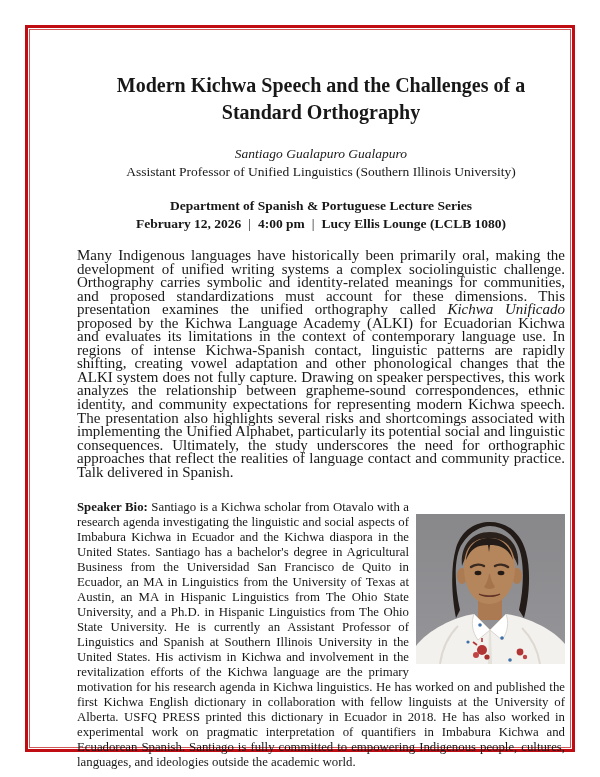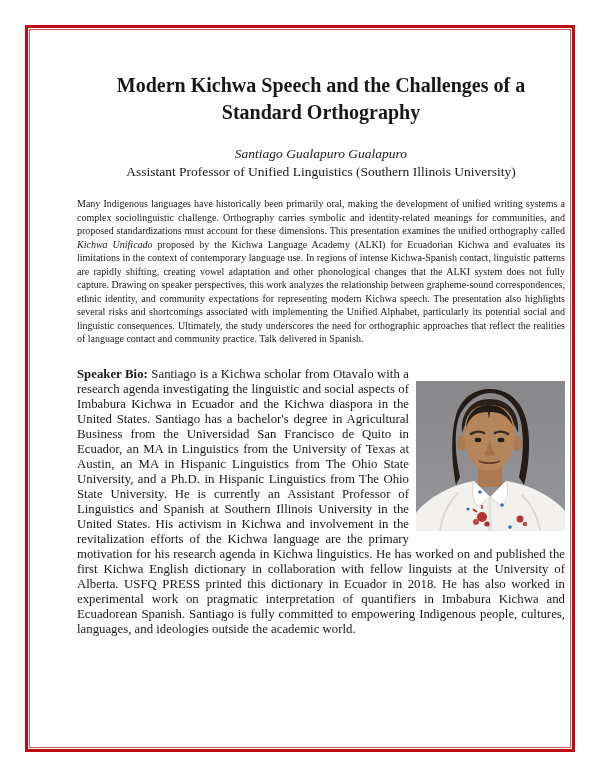--- a/index.html
+++ b/index.html
@@ -38,21 +38,21 @@
     font-weight: bold;
     text-align: center;
   }
   .speaker-block { margin-top: 19px; text-align: center; font-size: 13.5px; line-height: 17.5px; }
   .speaker-name { font-weight: normal; font-style: italic; }
   .speaker-affiliation { font-weight: normal; }
   .event-block { margin-top: 17px; text-align: center; font-size: 13.5px; line-height: 17.5px; font-weight: bold; }
   .event-datetime .sep { padding: 0 7px; font-weight: normal; }
   .abstract {
     margin: 17px 0 0 0;
-    font-size: 10px;
+    font-size: 15px;
     line-height: 13.55px;
     text-align: justify;
   }
   .bio {
     margin-top: 21px;
     font-size: 12.8px;
     line-height: 15px;
     text-align: justify;
   }
   .bio p { margin: 0; }
@@ -74,20 +74,26 @@
 
 <div class="content">
 
   <h1 class="title">Modern Kichwa Speech and the Challenges of a Standard Orthography</h1>
 
   <div class="speaker-block">
     <div class="speaker-name">Santiago Gualapuro Gualapuro</div>
     <div class="speaker-affiliation">Assistant Professor of Unified Linguistics (Southern Illinois University)</div>
   </div>
 
+  <div class="event-block">
+    <div class="event-series">Department of Spanish &amp; Portuguese Lecture Series</div>
+    <div class="event-datetime">
+      <span>February 12, 2026</span><span class="sep">|</span><span>4:00 pm</span><span class="sep">|</span><span>Lucy Ellis Lounge (LCLB 1080)</span>
+    </div>
+  </div>
 
   <p class="abstract"><span>Many Indigenous languages have historically been primarily oral, making the development of unified writing systems a complex sociolinguistic challenge. Orthography carries symbolic and identity-related meanings for communities, and proposed standardizations must account for these dimensions. This presentation examines the unified orthography called </span><em>Kichwa Unificado</em><span> proposed by the Kichwa Language Academy (ALKI) for Ecuadorian Kichwa and evaluates its limitations in the context of contemporary language use. In regions of intense Kichwa-Spanish contact, linguistic patterns are rapidly shifting, creating vowel adaptation and other phonological changes that the ALKI system does not fully capture. Drawing on speaker perspectives, this work analyzes the relationship between grapheme-sound correspondences, ethnic identity, and community expectations for representing modern Kichwa speech. The presentation also highlights several risks and shortcomings associated with implementing the Unified Alphabet, particularly its potential social and linguistic consequences. Ultimately, the study underscores the need for orthographic approaches that reflect the realities of language contact and community practice. Talk delivered in Spanish.</span></p>
 
   <div class="bio">
     <div class="photo">
       <svg width="149" height="150" viewBox="0 0 149 150" xmlns="http://www.w3.org/2000/svg">
         <defs>
           <linearGradient id="bg" x1="0" y1="0" x2="0" y2="1">
             <stop offset="0" stop-color="#88888b"></stop>
             <stop offset="1" stop-color="#96969a"></stop>

